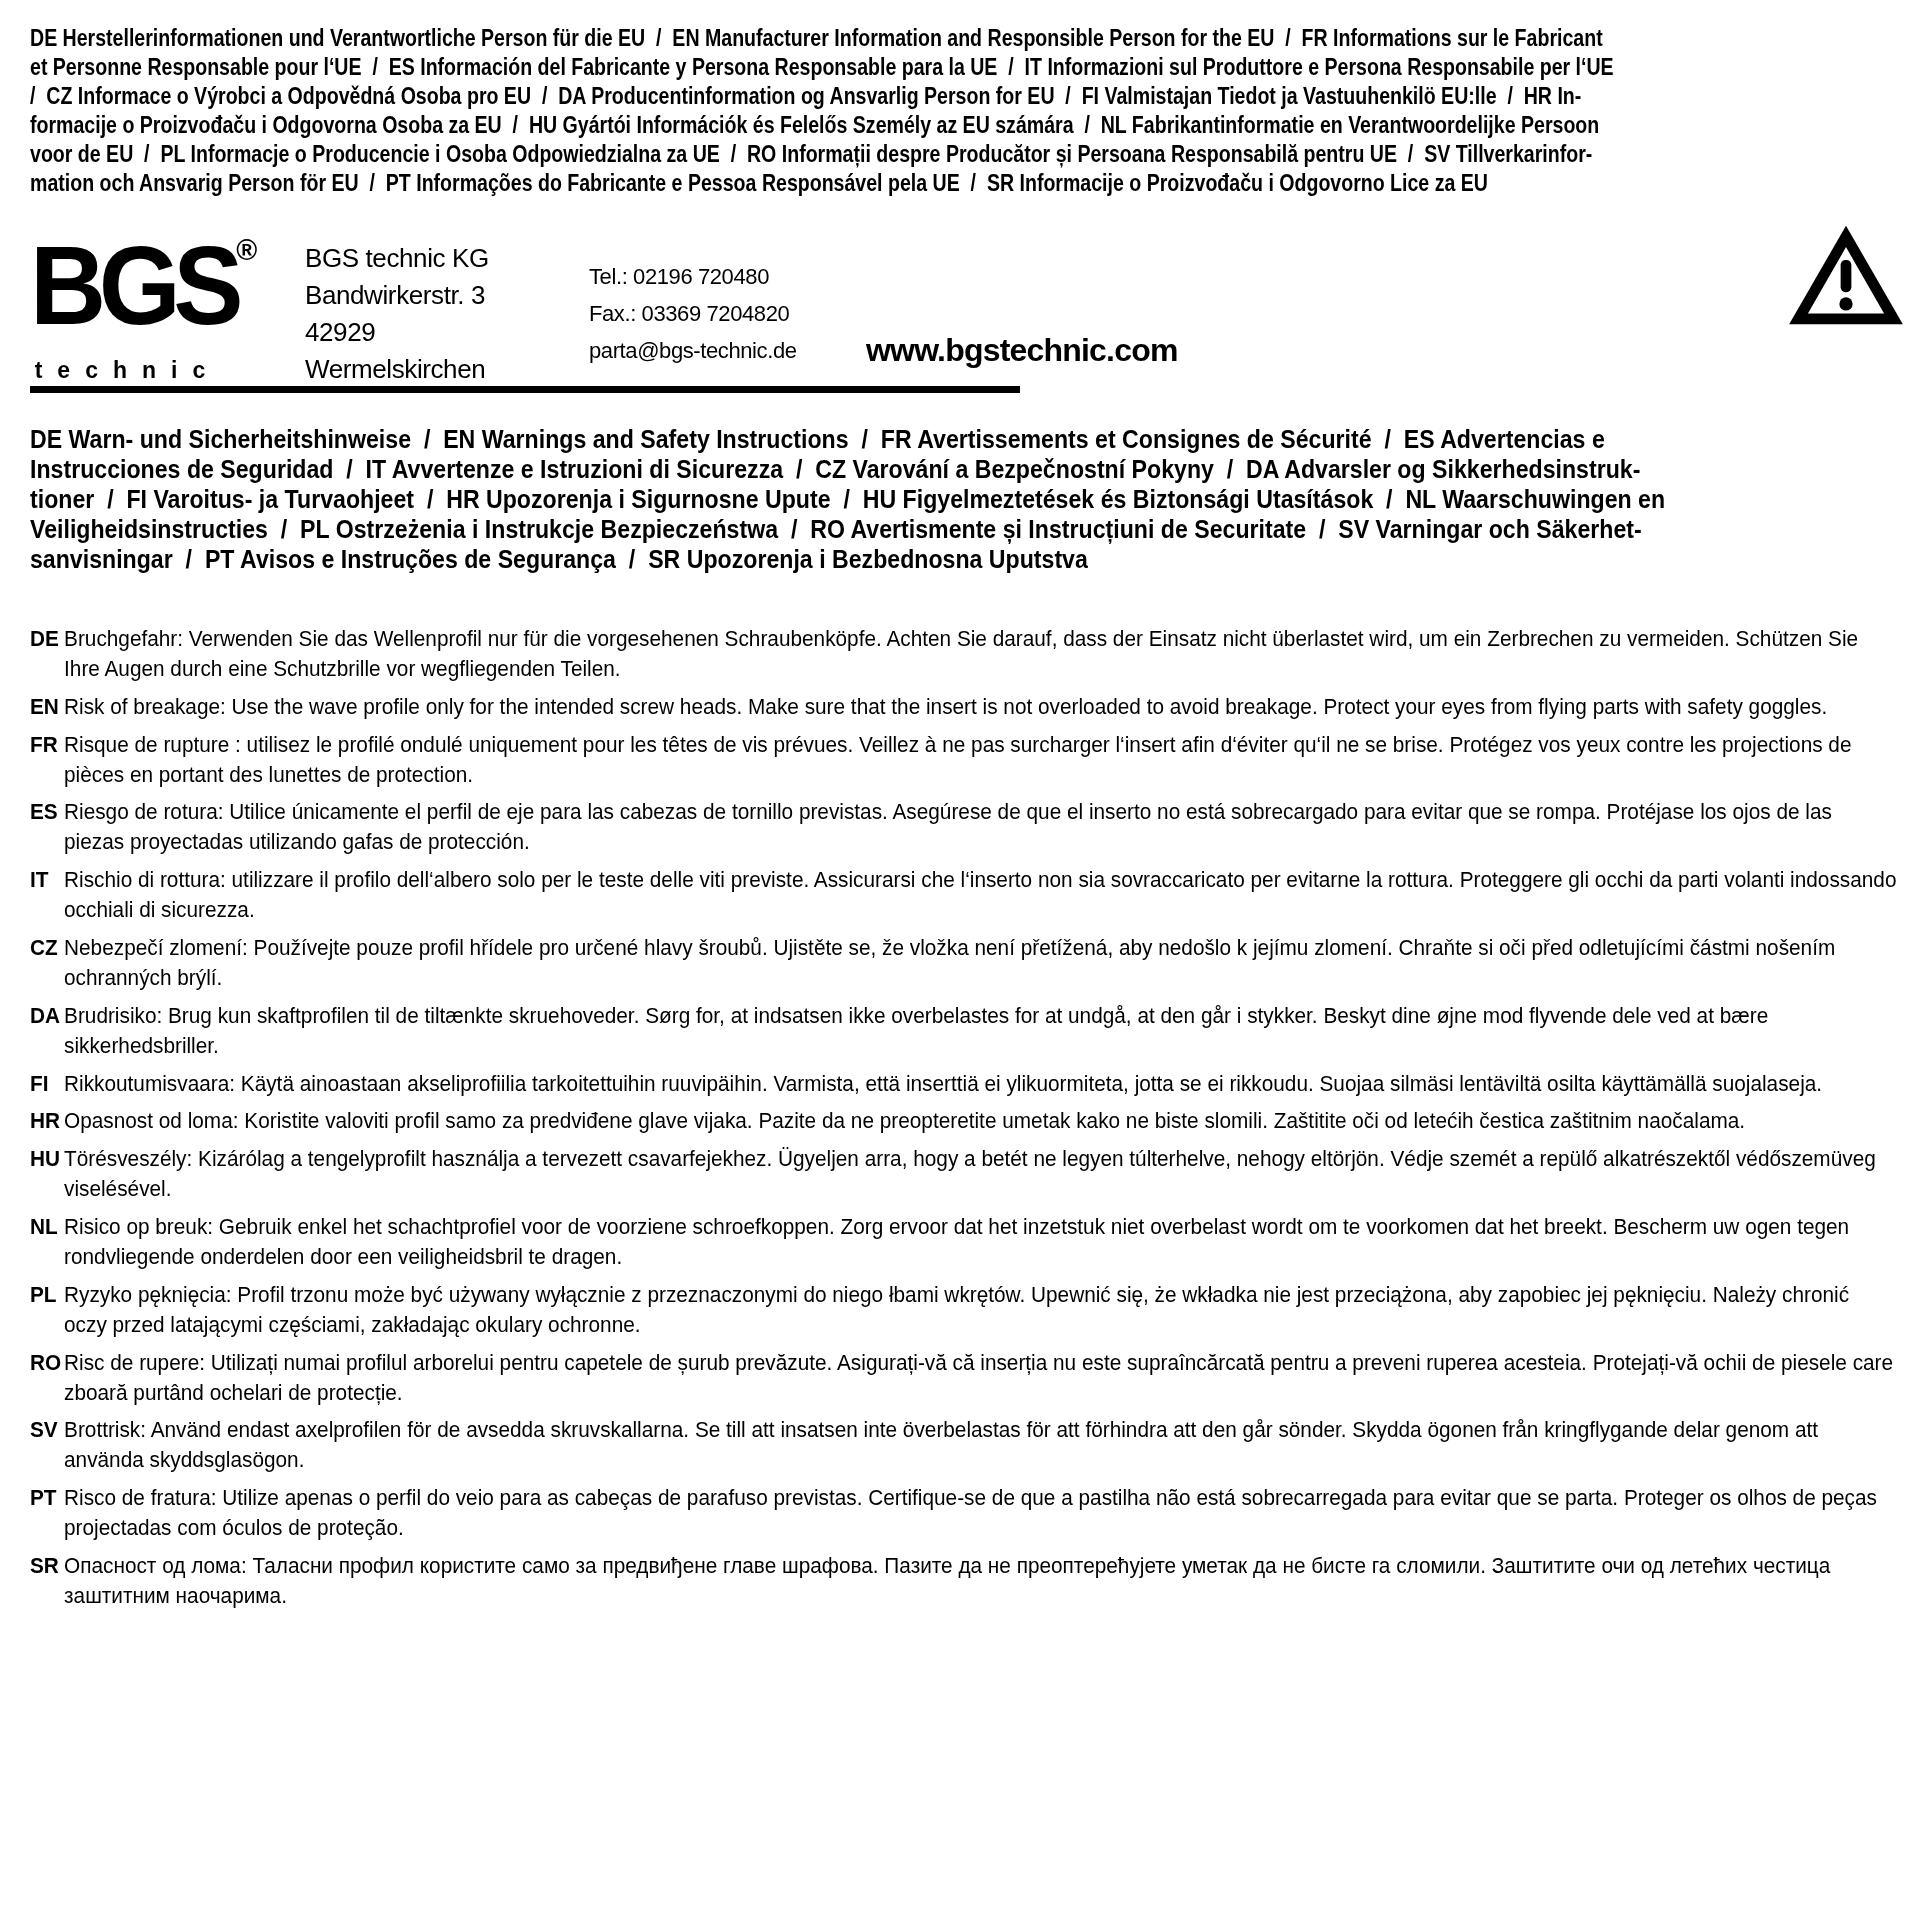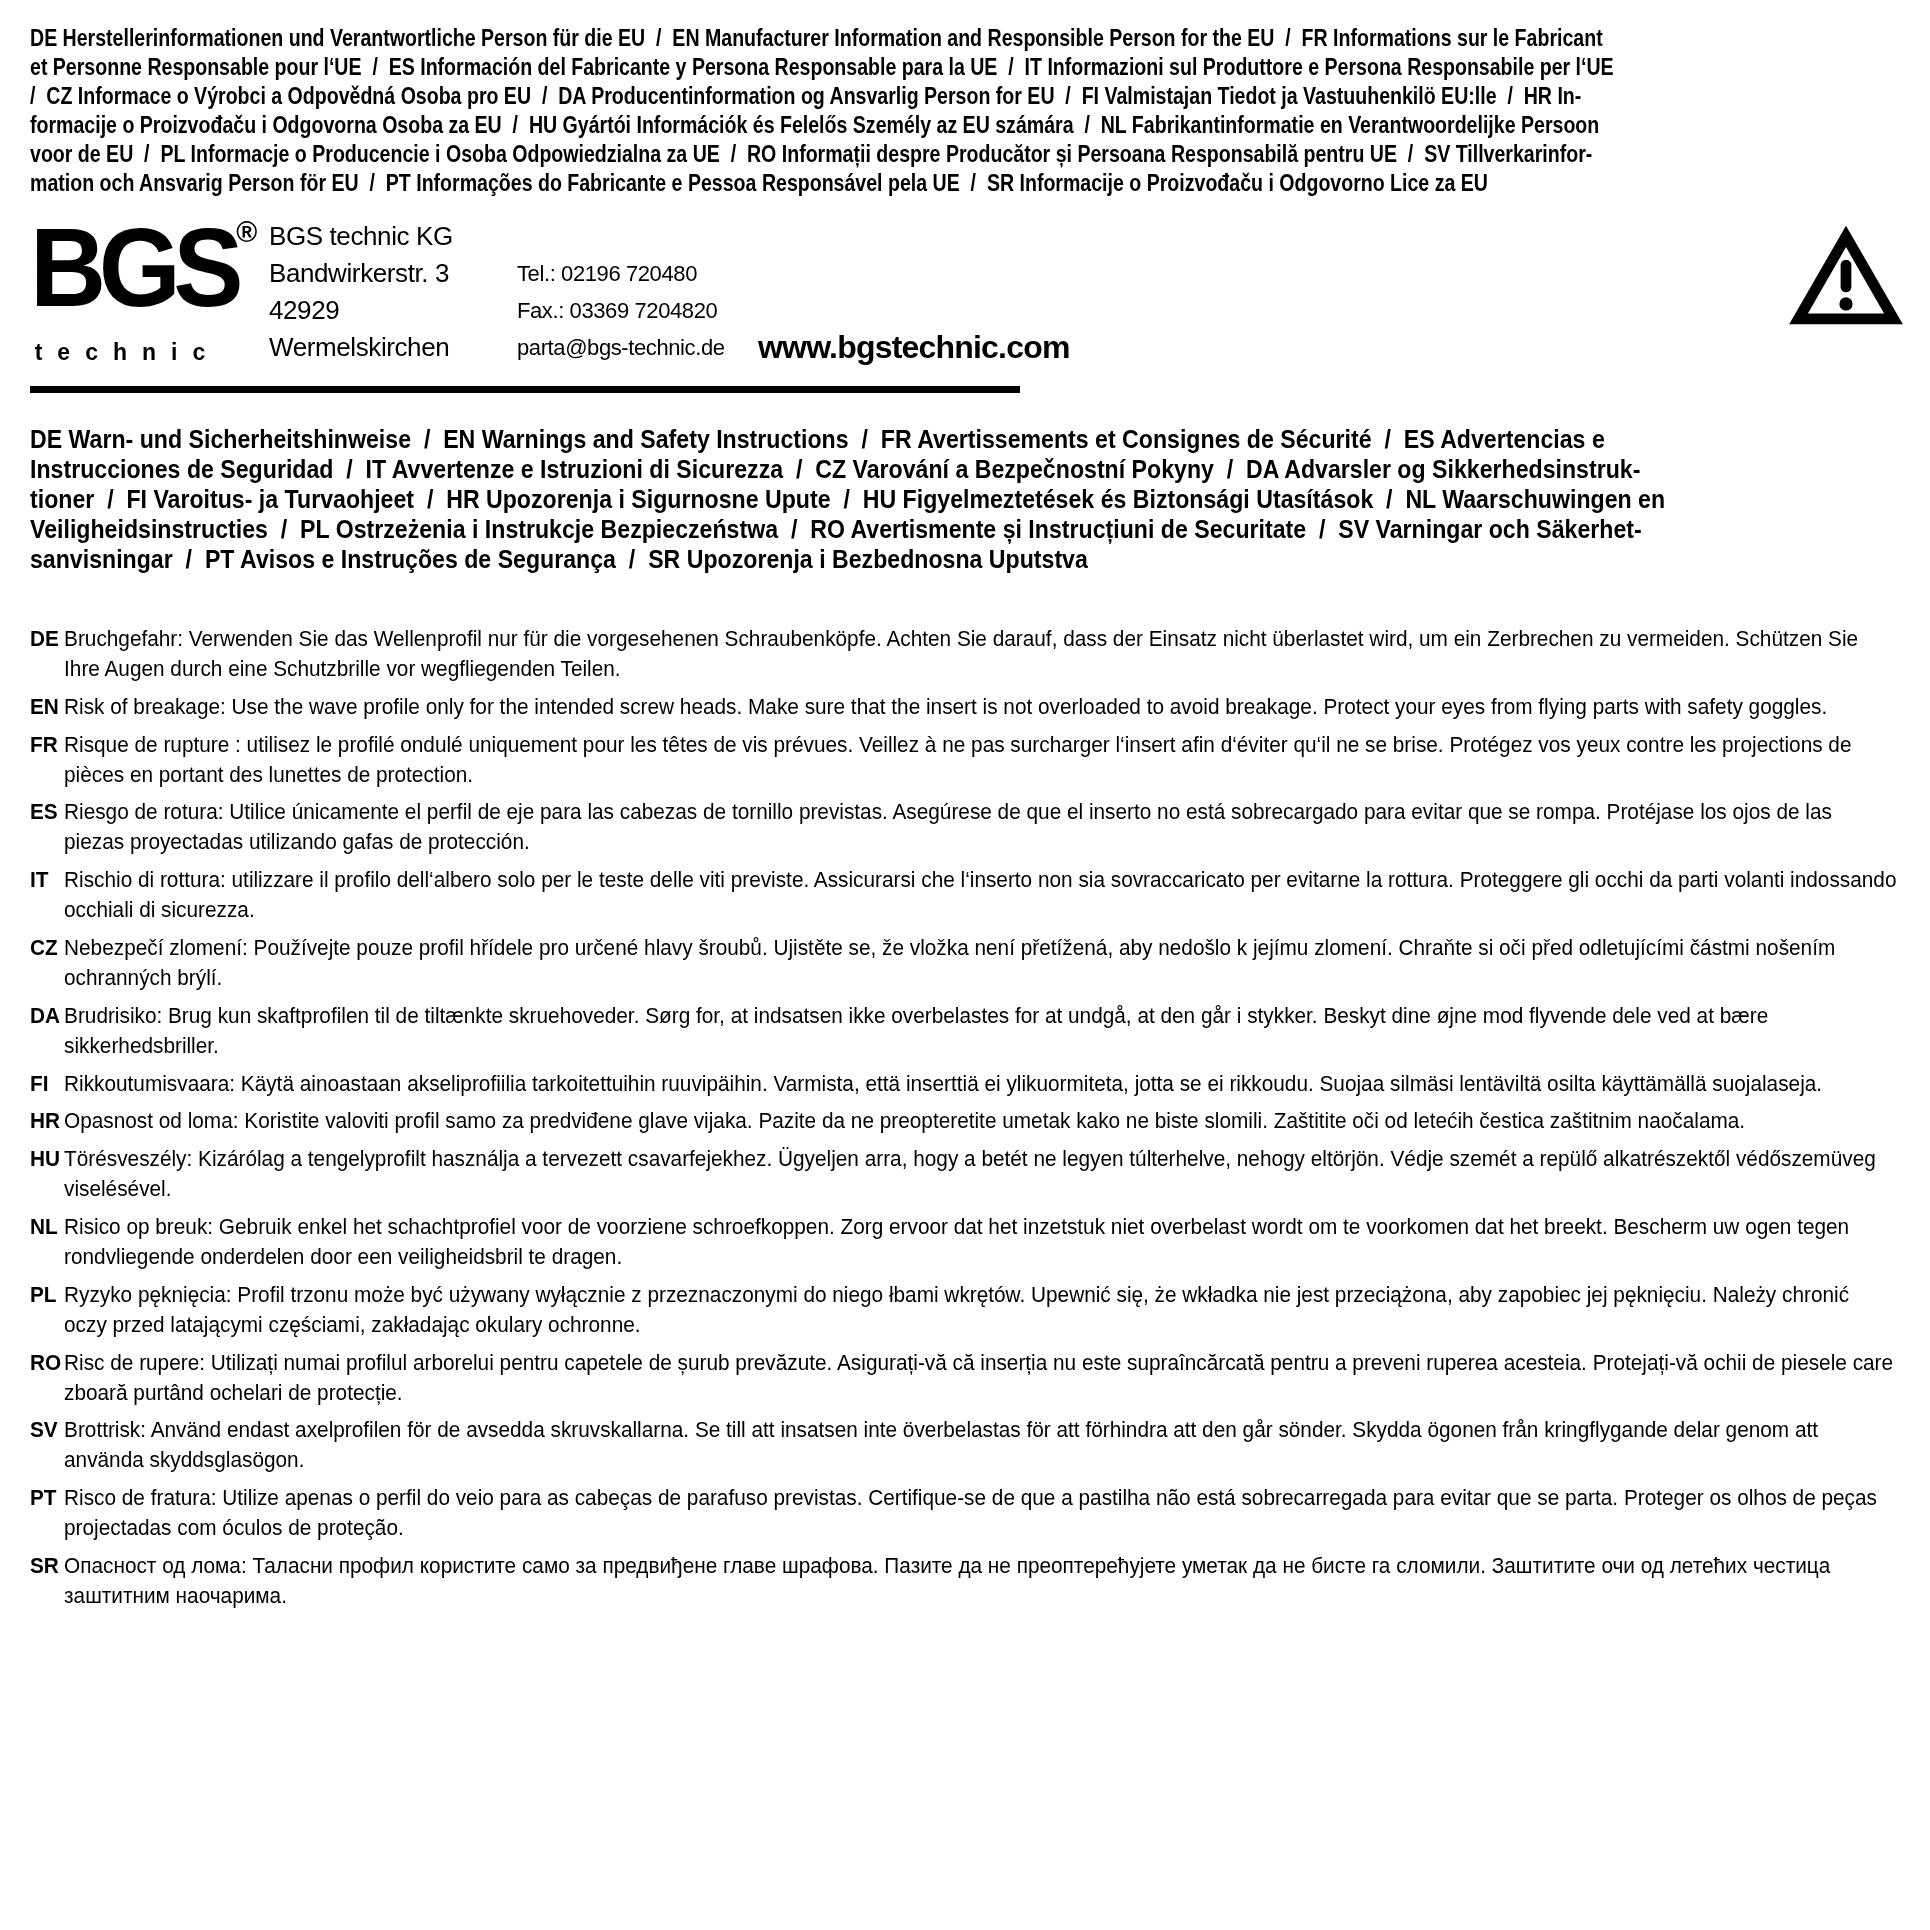--- a/index.html
+++ b/index.html
@@ -18,22 +18,22 @@
   
   .scale-header {
     transform: scaleX(0.815); transform-origin: 0 0;
     width: 2296px;
     font-weight: bold; font-size: 24px; line-height: 29px;
   }
   .scale-header > div, .scale-heading2 > div { white-space: pre; }
   
   .brand-row {
     position: relative;
-    display: flex; align-items: flex-end;
-    margin-top: 20px; height: 149px;
+    display: flex; align-items: center;
+    margin-top: 20px; height: 149px; gap: 36px;
   }
   .logo { width: 239px; flex: 0 0 239px; }
   .logo-main {
     font-weight: bold; font-size: 111px; line-height: 101px;
     letter-spacing: -7.8px; transform: scaleX(0.95); transform-origin: 0 0;
     white-space: nowrap;
   }
   .logo-reg { font-size: 30px; letter-spacing: 0; vertical-align: 64px; }
   .logo-sub {
     font-weight: bold; font-size: 23px; letter-spacing: 15px;

